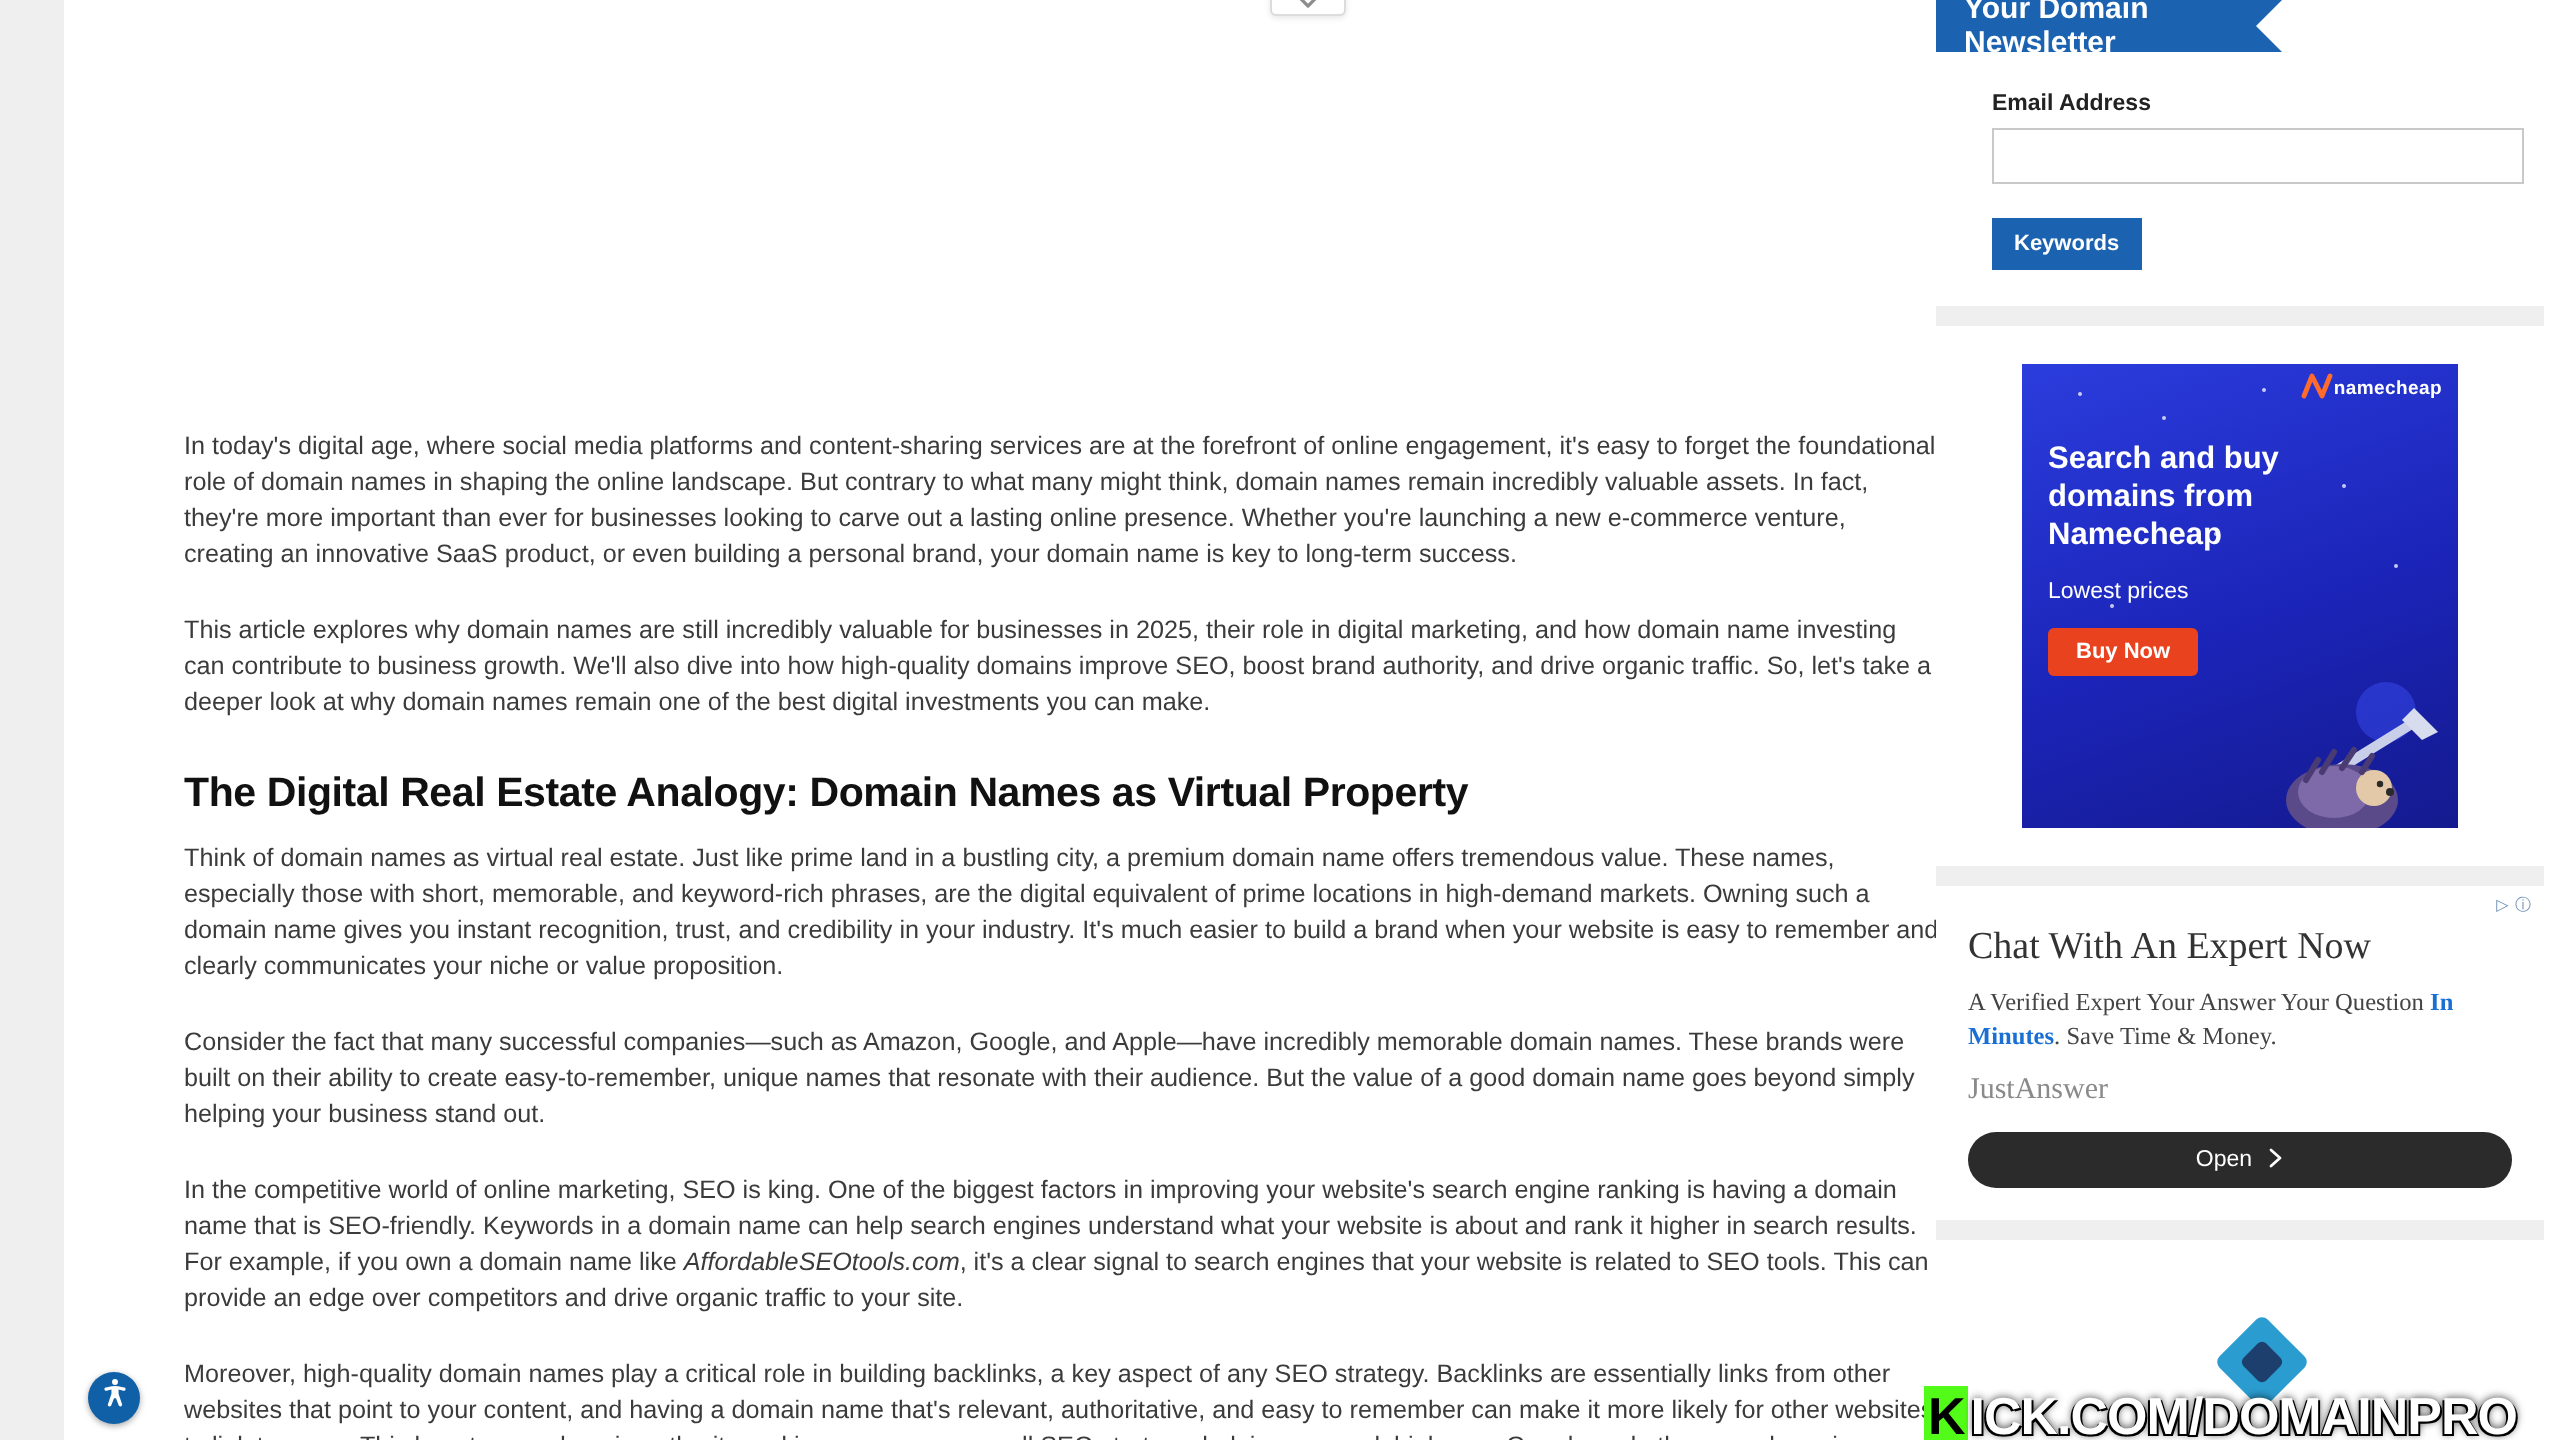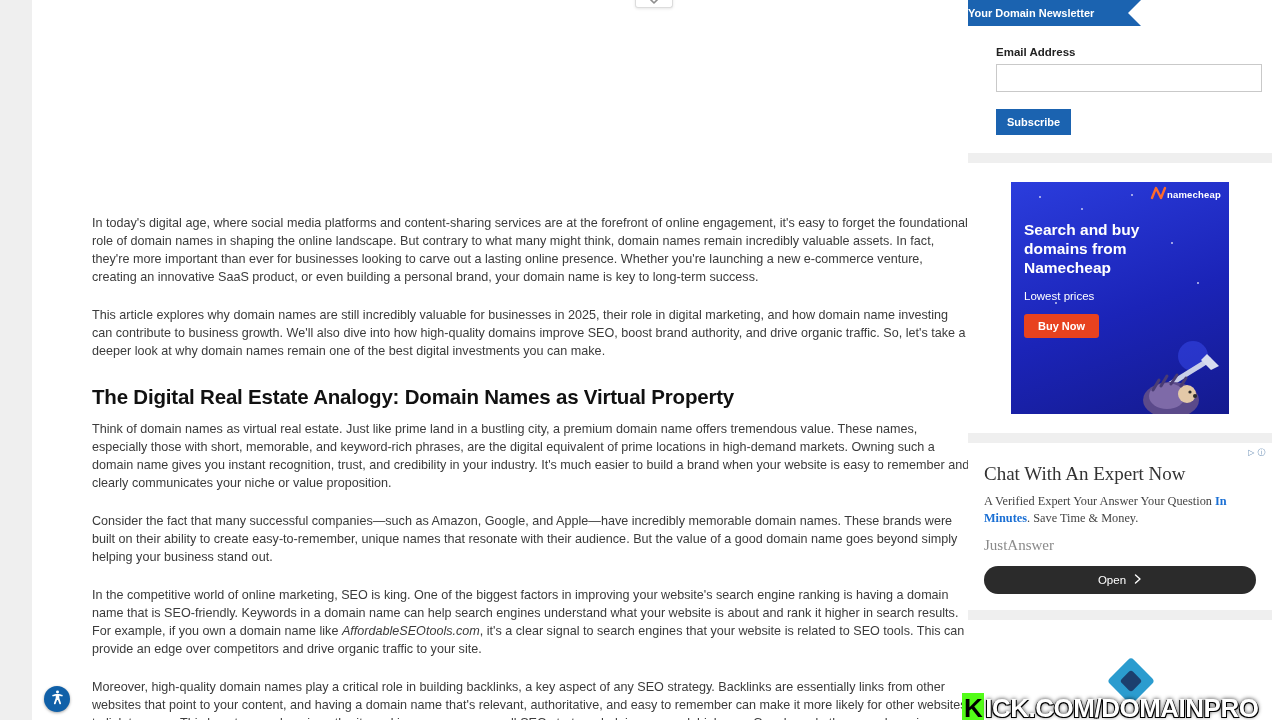--- a/index.html
+++ b/index.html
@@ -143,23 +143,24 @@
     width: 304px;
     background: #ffffff;
     padding-bottom: 18px;
   }
   .nl-ribbon {
     position: relative;
     height: 26px;
     background: #1b63b0;
     color: #ffffff;
     font-weight: bold;
-    font-size: 11px;
+    font-size: 15px;
     display: flex;
     align-items: center;
+    padding-left: 14px;
     width: 160px;
     box-sizing: border-box;
   }
   .nl-ribbon:after {
     content: "";
     position: absolute;
     right: -13px; top: 0;
     width: 0; height: 0;
     border-top: 13px solid #1b63b0;
     border-bottom: 13px solid #1b63b0;
@@ -400,21 +401,21 @@
       </span>
     </div>
   </div>
 
   <div class="sidebar">
 
     <div class="newsletter card">
       <div class="nl-ribbon">Your Domain Newsletter</div>
       <div class="nl-label">Email Address</div>
       <input class="nl-input" type="text" placeholder="" style="">
-      <button class="nl-btn">Subscribe</button>
+      <button class="nl-btn">Keywords</button>
     </div>
 
     <div class="ad-namecheap-wrap card">
       <div class="ad-namecheap">
         <div class="nc-stars">
           <i style="left:28px;top:14px;width:2px;height:2px;"></i>
           <i style="left:70px;top:26px;width:2px;height:2px;"></i>
           <i style="left:120px;top:12px;width:2px;height:2px;"></i>
           <i style="left:160px;top:60px;width:2px;height:2px;"></i>
           <i style="left:96px;top:84px;width:2px;height:2px;"></i>

